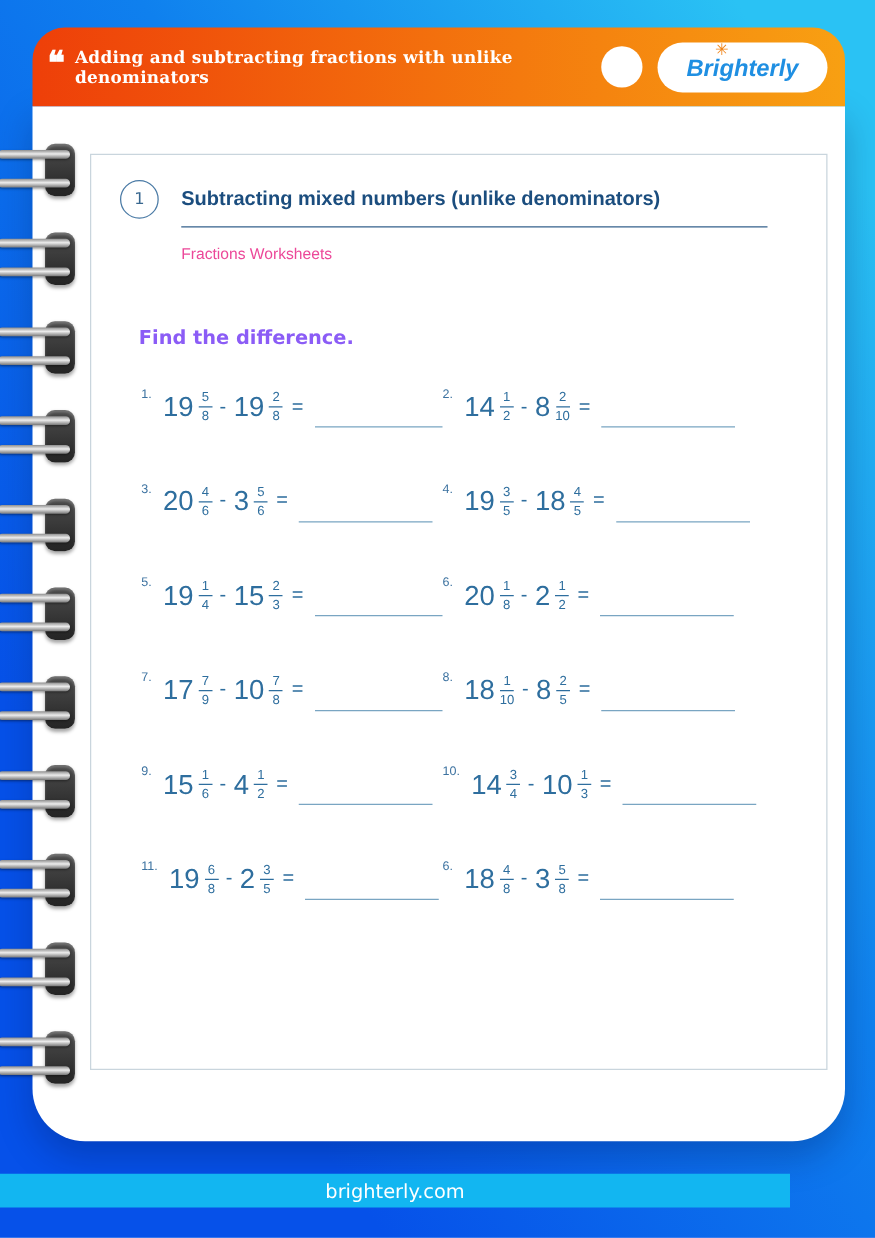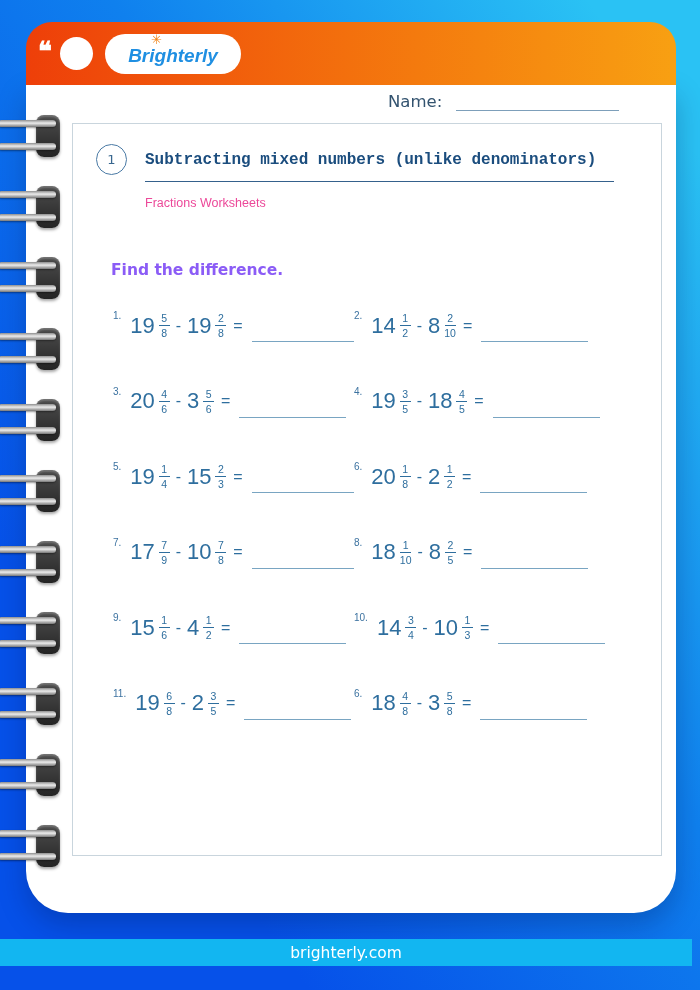--- a/index.html
+++ b/index.html
@@ -31,51 +31,52 @@
   
   .name-row{position:absolute;left:388px;top:92px;display:flex;align-items:flex-end;z-index:3;}
   .name-label{font-family:"DejaVu Sans",sans-serif;font-size:16.5px;color:#33536f;}
   .name-line{width:163px;height:14px;border-bottom:1.5px solid #7d9fba;margin-left:14px;}
   
   .card{position:absolute;left:72px;top:123px;width:590px;height:733px;border:1px solid #c9d5dd;
     box-sizing:border-box;background:#fff;z-index:3;}
   .num-badge{position:absolute;left:23px;top:20px;width:31px;height:31px;border-radius:50%;
     border:1.5px solid #4a7aa5;color:#38678f;font-size:13px;display:flex;align-items:center;justify-content:center;
     font-family:"DejaVu Sans",sans-serif;box-sizing:border-box;}
-  .card-title{position:absolute;left:72px;top:27px;font-family:Liberation Mono, monospace;font-weight:bold;
+  .card-title{position:absolute;left:72px;top:27px;font-family:Liberation Sans, sans-serif;font-weight:bold;
     font-size:16px;color:#1b4d7e;}
   .card-rule{position:absolute;left:72px;top:57px;width:469px;border-bottom:1px solid #35618c;}
   .card-subtitle{position:absolute;left:72px;top:72px;font-size:12.5px;color:#ec4899;}
   .instruction{position:absolute;left:38px;top:137px;font-family:"DejaVu Sans",sans-serif;font-size:15.5px;color:#8b5cf6;font-weight:bold;}
   
   .problems{position:absolute;left:0;top:164px;width:100%;display:grid;
     grid-template-columns:241px 1fr;padding-left:40px;box-sizing:border-box;}
   .problem{height:75.5px;display:flex;align-items:center;color:#2e6e9e;}
   .pnum{font-size:10px;color:#3c72a0;margin-right:9px;transform:translateY(-10px);}
   .whole{font-size:22px;}
   .frac{display:inline-flex;flex-direction:column;align-items:center;font-size:10.5px;line-height:1.15;margin-left:4px;}
   .frac .fn{border-bottom:1px solid #2e6e9e;padding:0 2.5px 1px;}
   .frac .fd{padding-top:1px;}
   .op{font-size:16px;margin:0 6px;}
   .eq{font-size:16px;margin-left:7px;}
   .answer-line{width:107px;height:12px;border-bottom:1.5px solid #79a5c2;margin-left:9px;transform:translateY(10px);}
   
-  .footer-band{position:absolute;left:0;top:939px;width:692px;height:27px;background:#12b6f1;
+  .footer-band{position:absolute;left:0;top:939px;width:632px;height:27px;background:#12b6f1;
     display:flex;align-items:center;justify-content:center;z-index:4;}
   .footer-url{color:#fff;font-size:15.5px;font-family:"DejaVu Sans",sans-serif;}
 </style>
 </head>
 <body>
 
 <div class="canvas">
 
   <div class="page"></div>
 
   <div class="header-bar">
     <span class="quote-glyph">❝</span>
+    <span class="header-title">Adding and subtracting fractions with unlike denominators</span>
     <span class="header-circle"></span>
     <span class="logo-pill">
       <span class="logo-sun">✳</span>
       <span class="logo-text">Brighterly</span>
     </span>
   </div>
 
   <div class="binding">
       <div class="ring" style="top: 115px;">
         <span class="clip"></span>
@@ -127,24 +128,20 @@
         <span class="wire wire-top"></span>
         <span class="wire wire-bot"></span>
       </div>
       <div class="ring" style="top: 825px;">
         <span class="clip"></span>
         <span class="wire wire-top"></span>
         <span class="wire wire-bot"></span>
       </div>
     </div>
 
-  <div class="name-row">
-    <span class="name-label">Name:</span>
-    <span class="name-line"></span>
-  </div>
 
   <div class="card">
     <span class="num-badge">1</span>
     <span class="card-title">Subtracting mixed numbers (unlike denominators)</span>
     <span class="card-rule"></span>
     <span class="card-subtitle">Fractions Worksheets</span>
     <span class="instruction">Find the difference.</span>
     <div class="problems">
   <div class="problem">
     <span class="pnum">1.</span>

